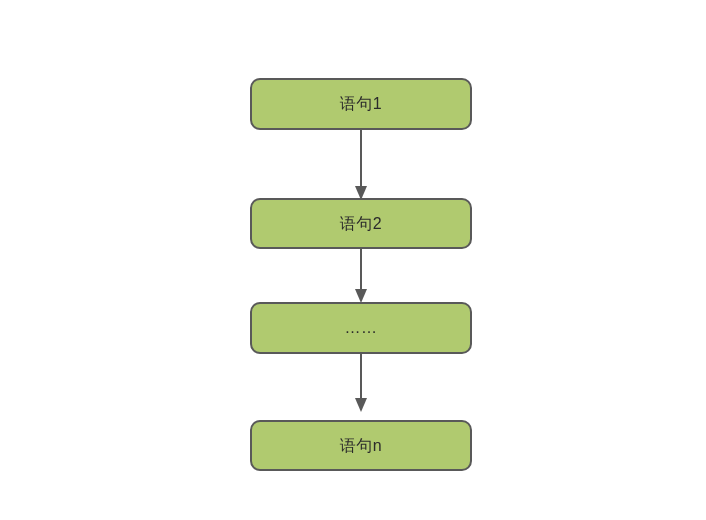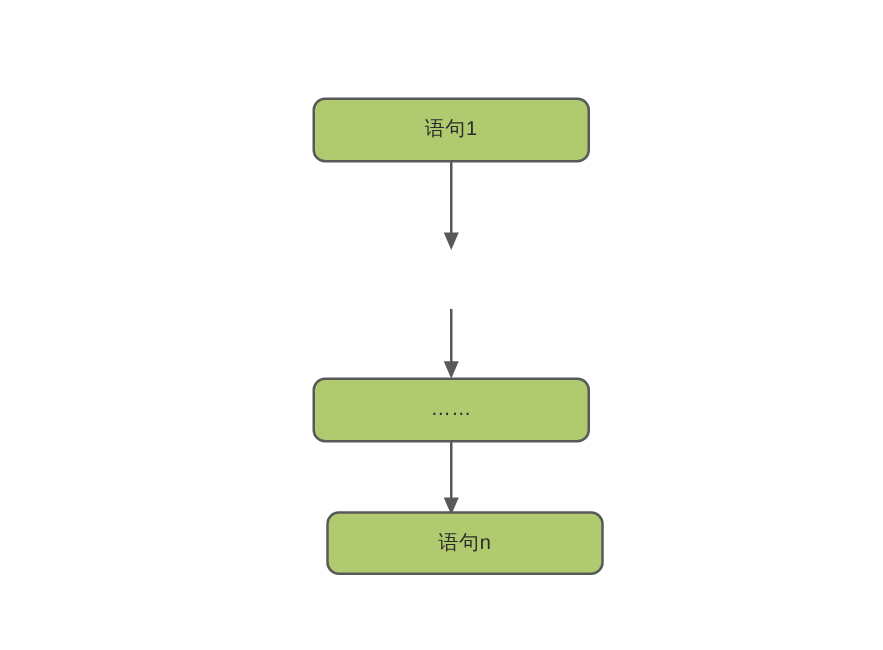--- a/index.html
+++ b/index.html
@@ -35,21 +35,21 @@
     line-height: 1;
     letter-spacing: 0.5px;
   }
   .node-label {
     display: block;
     white-space: nowrap;
   }
   .node-1 { top: 78px;  height: 52px; }
   .node-2 { top: 198px; height: 51px; }
   .node-3 { top: 302px; height: 52px; }
-  .node-4 { top: 409px; height: 51px; margin-left: 11px; }
+  .node-4 { top: 420px; height: 51px; }
 
   .connector {
     position: absolute;
     left: 0;
     width: 706px;
     pointer-events: none;
   }
   .conn-1 { top: 128px; height: 74px; }
   .conn-2 { top: 247px; height: 58px; }
   .conn-3 { top: 352px; height: 62px; }
@@ -72,20 +72,23 @@
 
   <div class="flow-node node-1">
     <span class="node-label">语句1</span>
   </div>
 
   <svg class="connector conn-1" viewBox="0 0 706 74" width="706" height="74" xmlns="http://www.w3.org/2000/svg">
     <line x1="361" y1="0" x2="361" y2="60" stroke="#595959" stroke-width="2"></line>
     <polygon points="355,58 367,58 361,72" fill="#595959"></polygon>
   </svg>
 
+  <div class="flow-node node-2">
+    <span class="node-label">语句2</span>
+  </div>
 
   <svg class="connector conn-2" viewBox="0 0 706 58" width="706" height="58" xmlns="http://www.w3.org/2000/svg">
     <line x1="361" y1="0" x2="361" y2="44" stroke="#595959" stroke-width="2"></line>
     <polygon points="355,42 367,42 361,56" fill="#595959"></polygon>
   </svg>
 
   <div class="flow-node node-3">
     <span class="node-label">……</span>
   </div>
 

